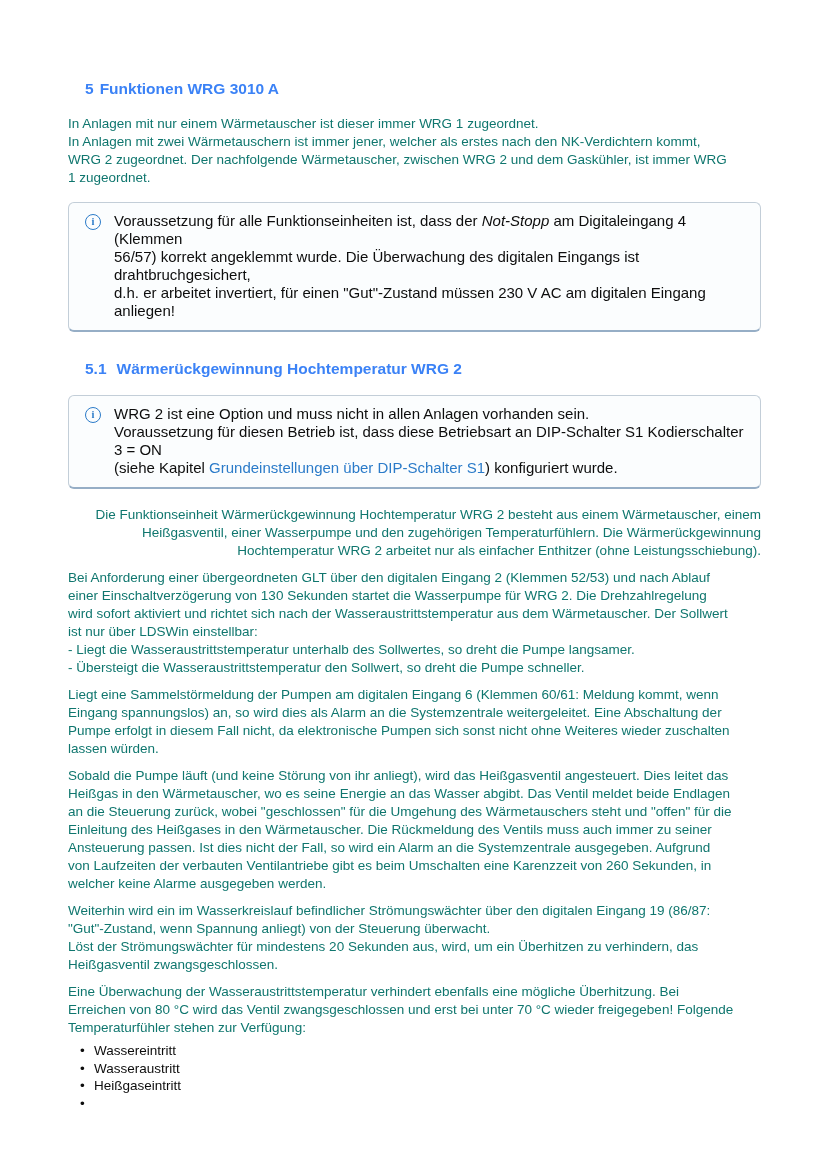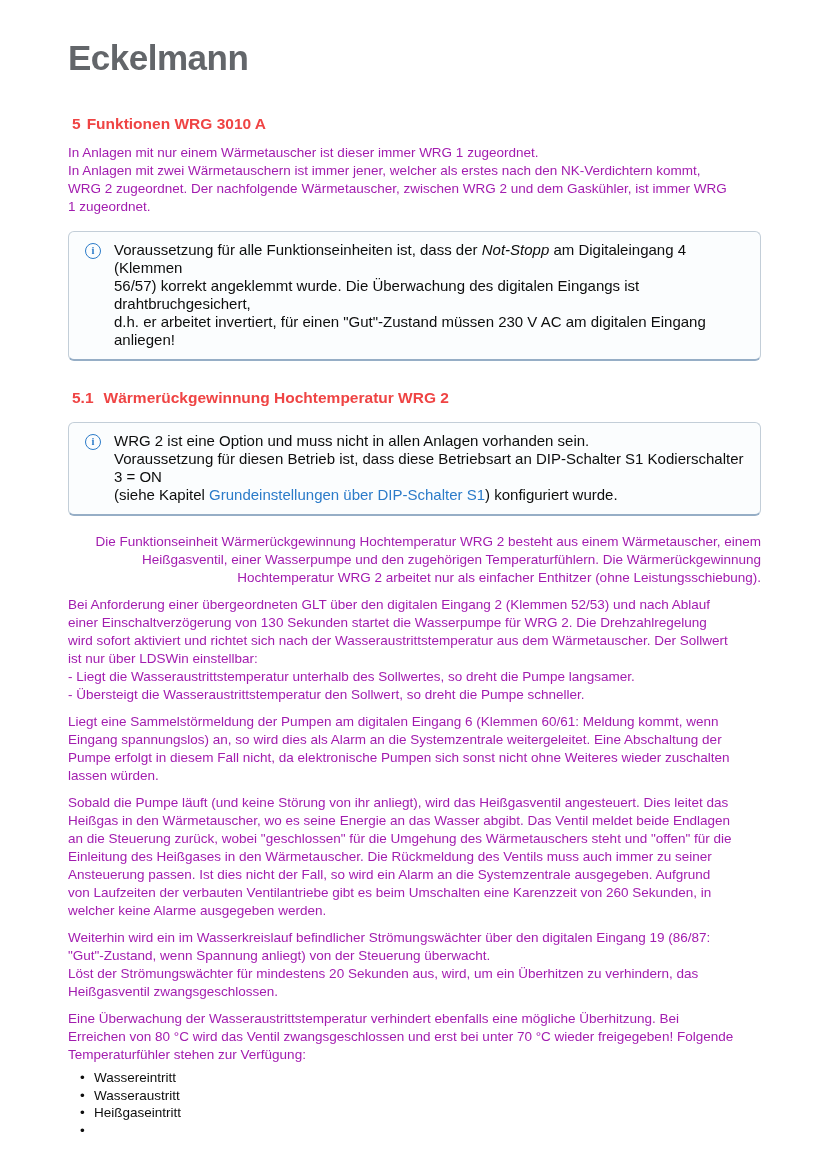--- a/index.html
+++ b/index.html
@@ -8,28 +8,28 @@
     font-family:"Liberation Sans",sans-serif;color:#111111;
     -webkit-font-smoothing:antialiased;
   }
   .page{position:absolute;left:0;top:0;width:827px;height:1169px;background:#ffffff;}
   .content{position:absolute;left:68px;top:40px;width:693px;}
   .logo{
     font-size:35px;font-weight:700;color:#63666a;letter-spacing:-0.5px;
     line-height:1;margin:0 0 0 0;
   }
   .h-sec{
-    font-size:15.5px;font-weight:700;color:#ef4444;margin:4px;line-height:19px;
+    font-size:15.5px;font-weight:700;color:#3b82f6;margin:17px;line-height:19px;
   }
   .h5{margin-top:39px;}
   .h51{margin-top:27px;}
   .h-num{margin-right:6px;}
   .h-num-sub{margin-right:10px;}
   .para{
-    font-size:13.5px;line-height:18px;color:#a21caf;
+    font-size:13.5px;line-height:18px;color:#0f766e;
     white-space:pre-line;margin:9px 0 0 0;
   }
   .para.first{margin-top:11px;}
   .note{
     margin-top:15px;
     border:1px solid #c3ced8;
     border-bottom:2px solid #96aec6;
     border-radius:6px;
     background:#fbfdfe;
     padding:9px 13px 10px 13px;
@@ -66,21 +66,20 @@
   .footer .f-left{flex:1;text-align:left;}
   .footer .f-center{flex:1;text-align:center;}
   .footer .f-right{flex:1;text-align:right;}
 </style>
 </head>
 <body>
 
 <div class="page">
   <div class="content">
 
-    <div class="logo">Eckelmann</div>
 
     <h2 class="h-sec h5"><span class="h-num">5</span><span>Funktionen WRG 3010 A</span></h2>
 
     <p class="para first">In Anlagen mit nur einem Wärmetauscher ist dieser immer WRG 1 zugeordnet.
 In Anlagen mit zwei Wärmetauschern ist immer jener, welcher als erstes nach den NK-Verdichtern kommt,
 WRG 2 zugeordnet. Der nachfolgende Wärmetauscher, zwischen WRG 2 und dem Gaskühler, ist immer WRG
 1 zugeordnet.</p>
 
     <div class="note">
       <span class="note-icon">i</span>

